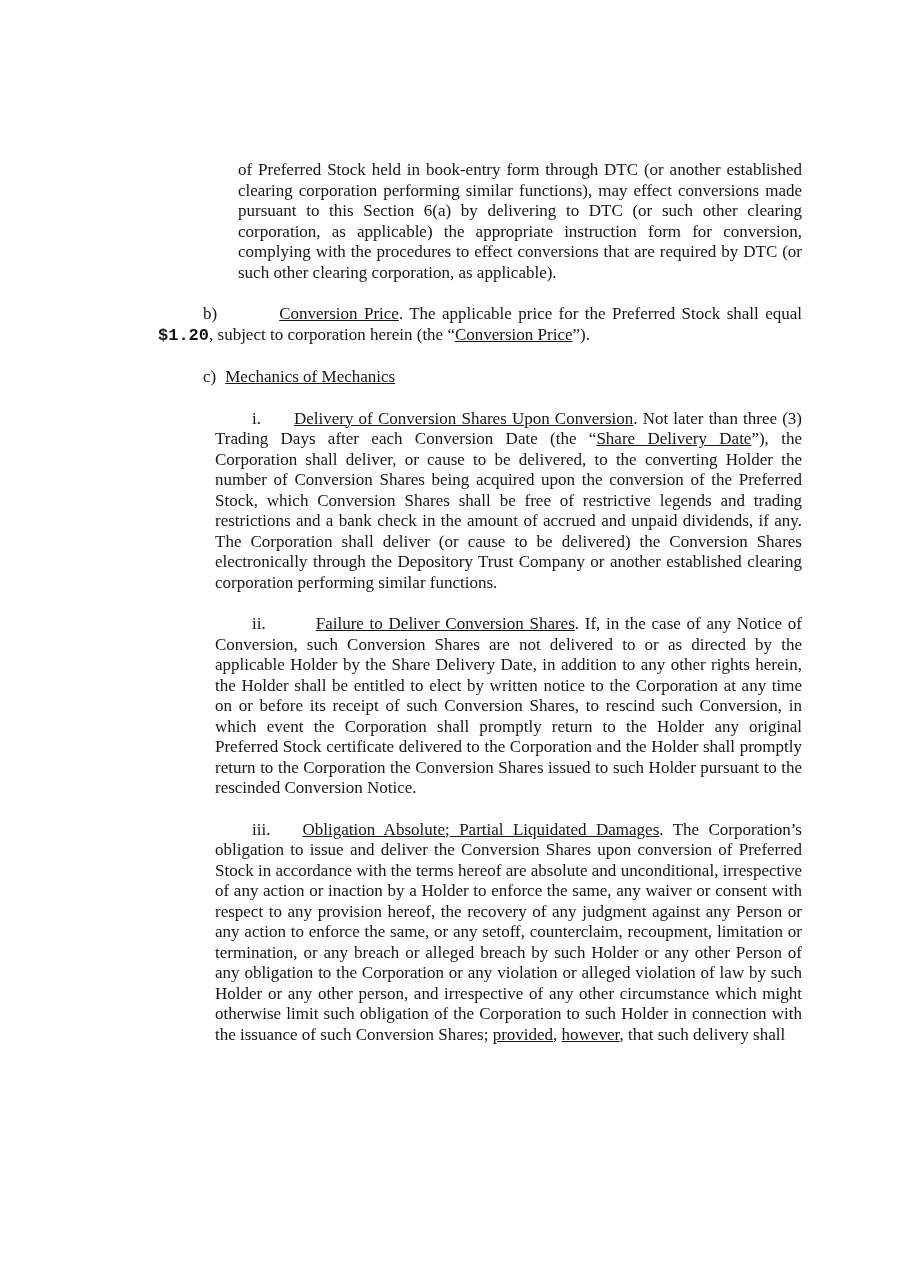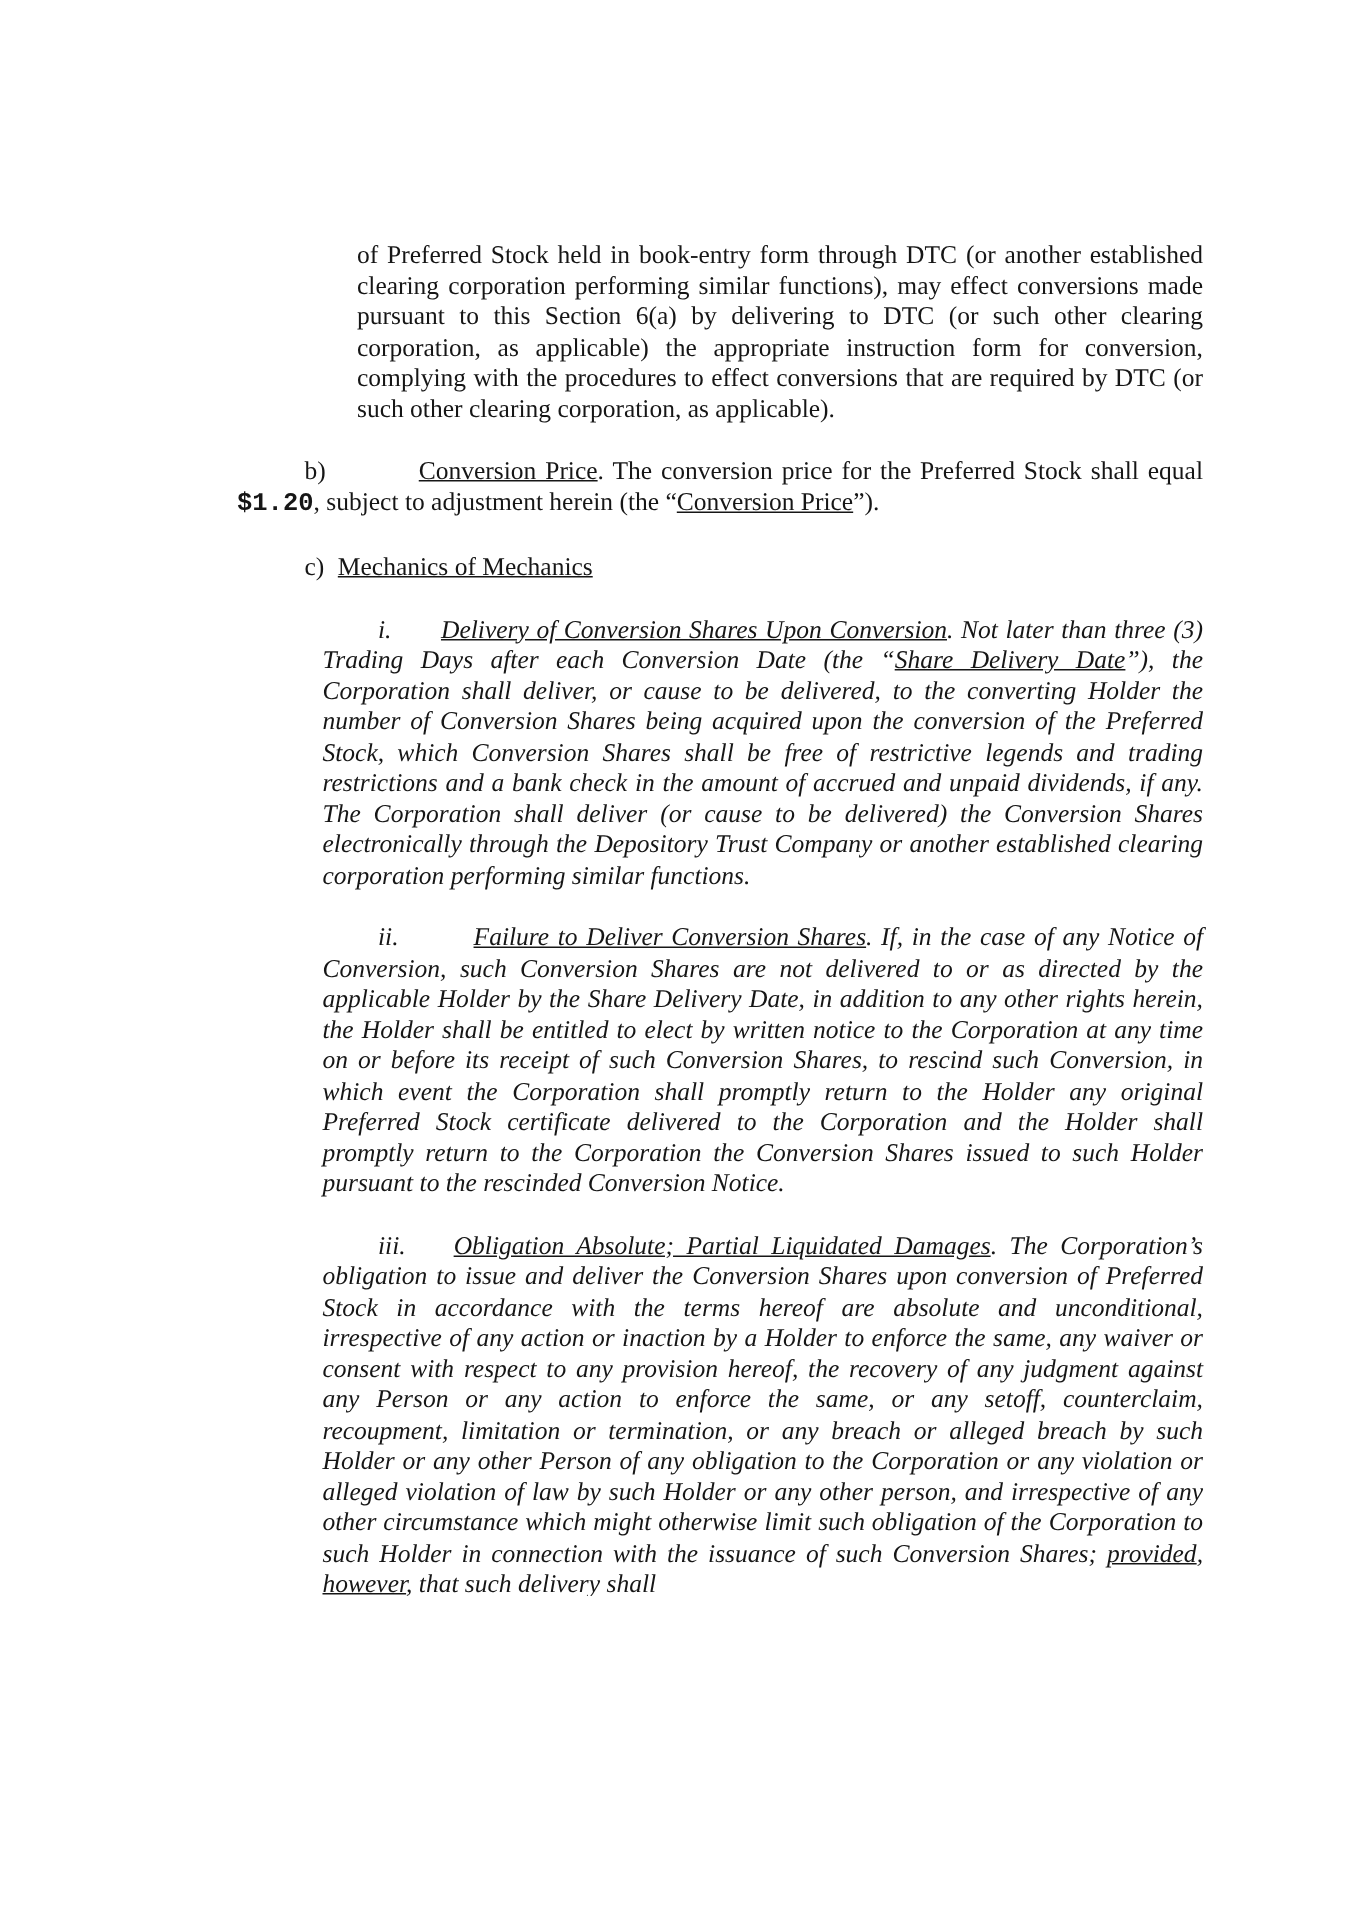--- a/index.html
+++ b/index.html
@@ -17,41 +17,41 @@
     padding-top: 160px;
     overflow: hidden;
   }
   .para {
     text-align: justify;
     margin: 0 105px 0 0;
   }
   .para + .para { margin-top: 21px; }
   .p-deep { margin-left: 238px; }
   .p-b    { margin-left: 158px; text-indent: 45px; }
-  .p-rom  { margin-left: 215px; text-indent: 37px; font-style: italic; }
+  .p-rom  { margin-left: 215px; text-indent: 37px; }
   .run-u { text-decoration: underline; }
   .run-b { font-weight: bold; font-family: Liberation Mono, monospace; }
   .tab { display: inline-block; }
   .pagenum {
     position: absolute;
     top: 1101px;
     left: 0;
     width: 100%;
     text-align: center;
     text-indent: 0;
   }
 </style>
 </head>
 <body>
 
 <div class="page">
 
   <p class="para p-deep"><span>of Preferred Stock held in book-entry form through DTC (or another established clearing corporation performing similar functions), may effect conversions made pursuant to this Section 6(a) by delivering to DTC (or such other clearing corporation, as applicable) the appropriate instruction form for conversion, complying with the procedures to effect conversions that are required by DTC (or such other clearing corporation, as applicable).</span></p>
 
-  <p class="para p-b"><span>b)</span><span class="tab" style="width: 62px;"></span><span class="run-u">Conversion Price</span><span>.  The conversion price for the Preferred Stock shall equal </span><span class="run-b">$1.20</span><span>, subject to adjustment herein (the “</span><span class="run-u">Conversion Price</span><span>”).</span></p>
+  <p class="para p-b"><span>b)</span><span class="tab" style="width: 62px;"></span><span class="run-u">Conversion Price</span><span>.  The applicable price for the Preferred Stock shall equal </span><span class="run-b">$1.20</span><span>, subject to corporation herein (the “</span><span class="run-u">Conversion Price</span><span>”).</span></p>
 
   <p class="para p-b"><span>c)</span><span class="tab" style="width: 9px;"></span><span class="run-u">Mechanics of Mechanics</span></p>
 
   <p class="para p-rom"><span>i.</span><span class="tab" style="width: 33px;"></span><span class="run-u">Delivery of Conversion Shares Upon Conversion</span><span>. Not later than three (3) Trading Days after each Conversion Date (the “</span><span class="run-u">Share Delivery Date</span><span>”), the Corporation shall deliver, or cause to be delivered, to the converting Holder the number of Conversion Shares being acquired upon the conversion of the Preferred Stock, which Conversion Shares shall be free of restrictive legends and trading restrictions and a bank check in the amount of accrued and unpaid dividends, if any.  The Corporation shall deliver (or cause to be delivered) the Conversion Shares electronically through the Depository Trust Company or another established clearing corporation performing similar functions.</span></p>
 
   <p class="para p-rom"><span>ii.</span><span class="tab" style="width: 50px;"></span><span class="run-u">Failure to Deliver Conversion Shares</span><span>.  If, in the case of any Notice of Conversion, such Conversion Shares are not delivered to or as directed by the applicable Holder by the Share Delivery Date, in addition to any other rights herein, the Holder shall be entitled to elect by written notice to the Corporation at any time on or before its receipt of such Conversion Shares, to rescind such Conversion, in which event the Corporation shall promptly return to the Holder any original Preferred Stock certificate delivered to the Corporation and the Holder shall promptly return to the Corporation the Conversion Shares issued to such Holder pursuant to the rescinded Conversion Notice.</span></p>
 
   <p class="para p-rom"><span>iii.</span><span class="tab" style="width: 32px;"></span><span class="run-u">Obligation Absolute; Partial Liquidated Damages</span><span>.  The Corporation’s obligation to issue and deliver the Conversion Shares upon conversion of Preferred Stock in accordance with the terms hereof are absolute and unconditional, irrespective of any action or inaction by a Holder to enforce the same, any waiver or consent with respect to any provision hereof, the recovery of any judgment against any Person or any action to enforce the same, or any setoff, counterclaim, recoupment, limitation or termination, or any breach or alleged breach by such Holder or any other Person of any obligation to the Corporation or any violation or alleged violation of law by such Holder or any other person, and irrespective of any other circumstance which might otherwise limit such obligation of the Corporation to such Holder in connection with the issuance of such Conversion Shares; </span><span class="run-u">provided</span><span>, </span><span class="run-u">however</span><span>, that such delivery shall</span></p>
 
   <div class="pagenum">6</div>

